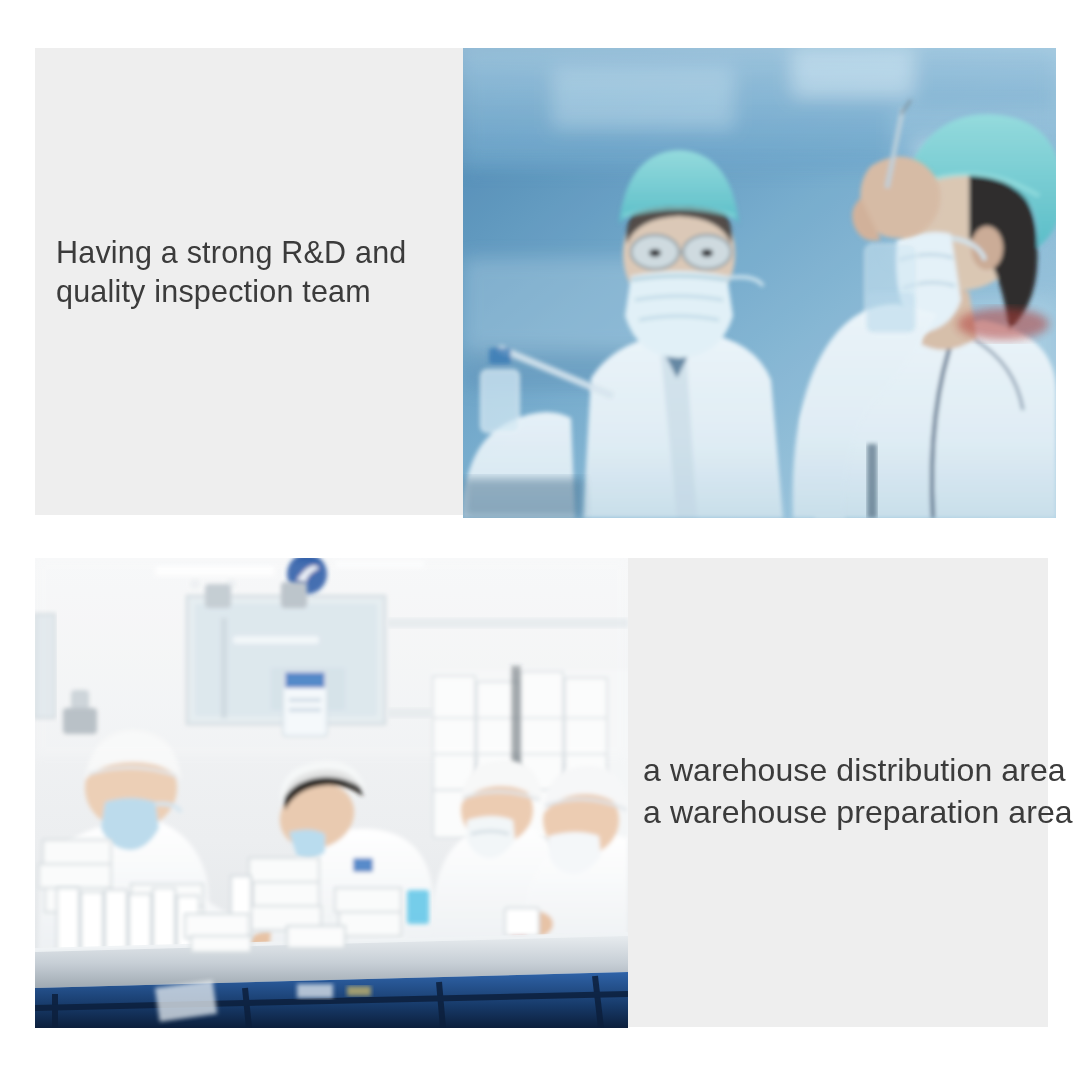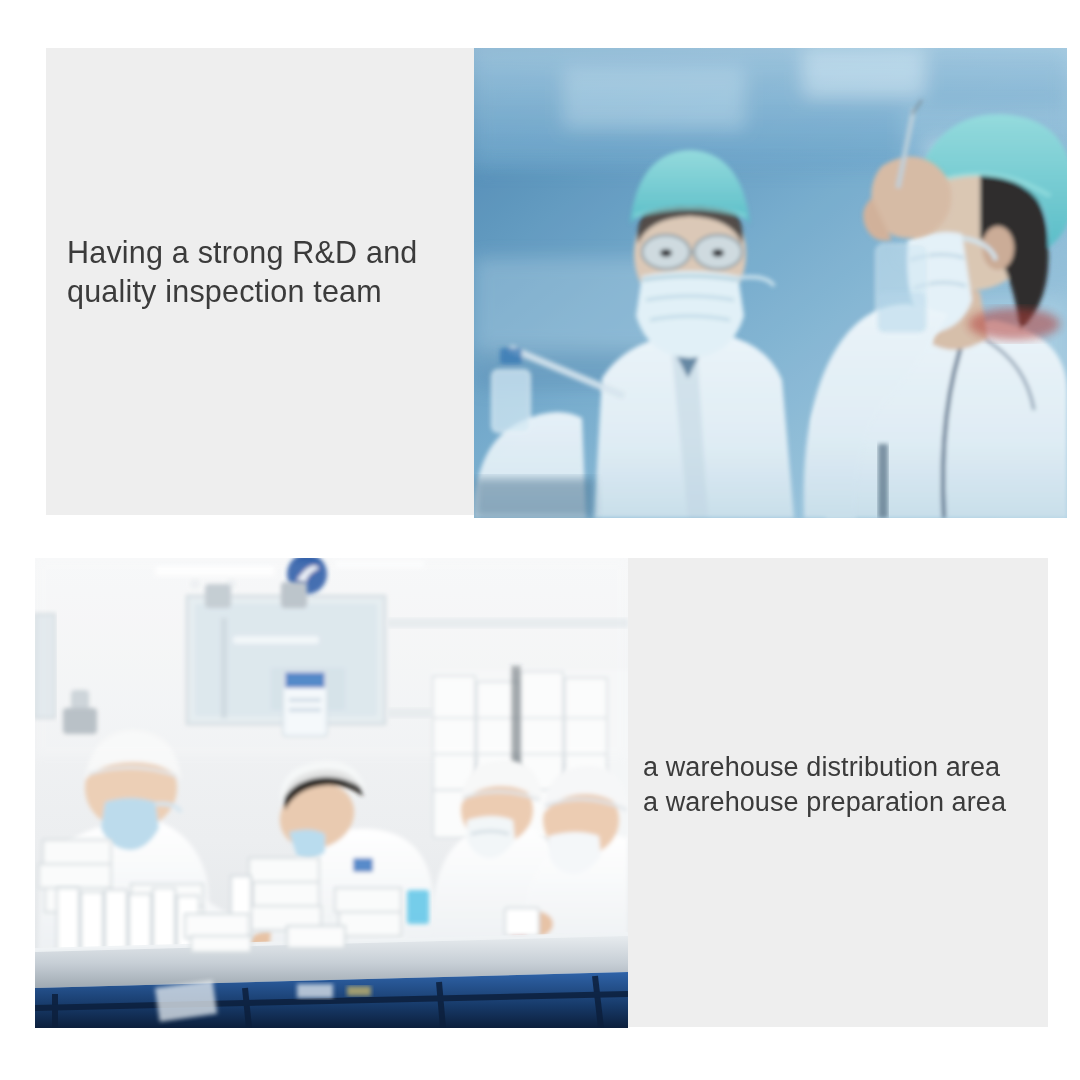--- a/index.html
+++ b/index.html
@@ -15,21 +15,20 @@
     font-family: "Liberation Sans", sans-serif;
   }
 
   
   .top-section {
     position: absolute;
     left: 35px;
     top: 48px;
     width: 920px;
     height: 470px;
-    margin-left: 11px;
   }
   .top-panel {
     position: absolute;
     left: 0;
     top: 0;
     width: 470px;
     height: 467px;
     background: #eeeeee;
   }
   .top-caption {
@@ -69,21 +68,21 @@
     width: 453px;
     height: 469px;
     background: #eeeeee;
   }
   .bottom-caption {
     position: absolute;
     left: 608px;
     top: 192px;
     width: 430px;
     color: #3b3b3b;
-    font-size: 27px;
+    font-size: 32px;
     line-height: 1.3;
     font-weight: 300;
     letter-spacing: 0.1px;
     white-space: pre-line;
   }
   .bottom-photo {
     position: absolute;
     left: 0;
     top: 0;
     width: 593px;

